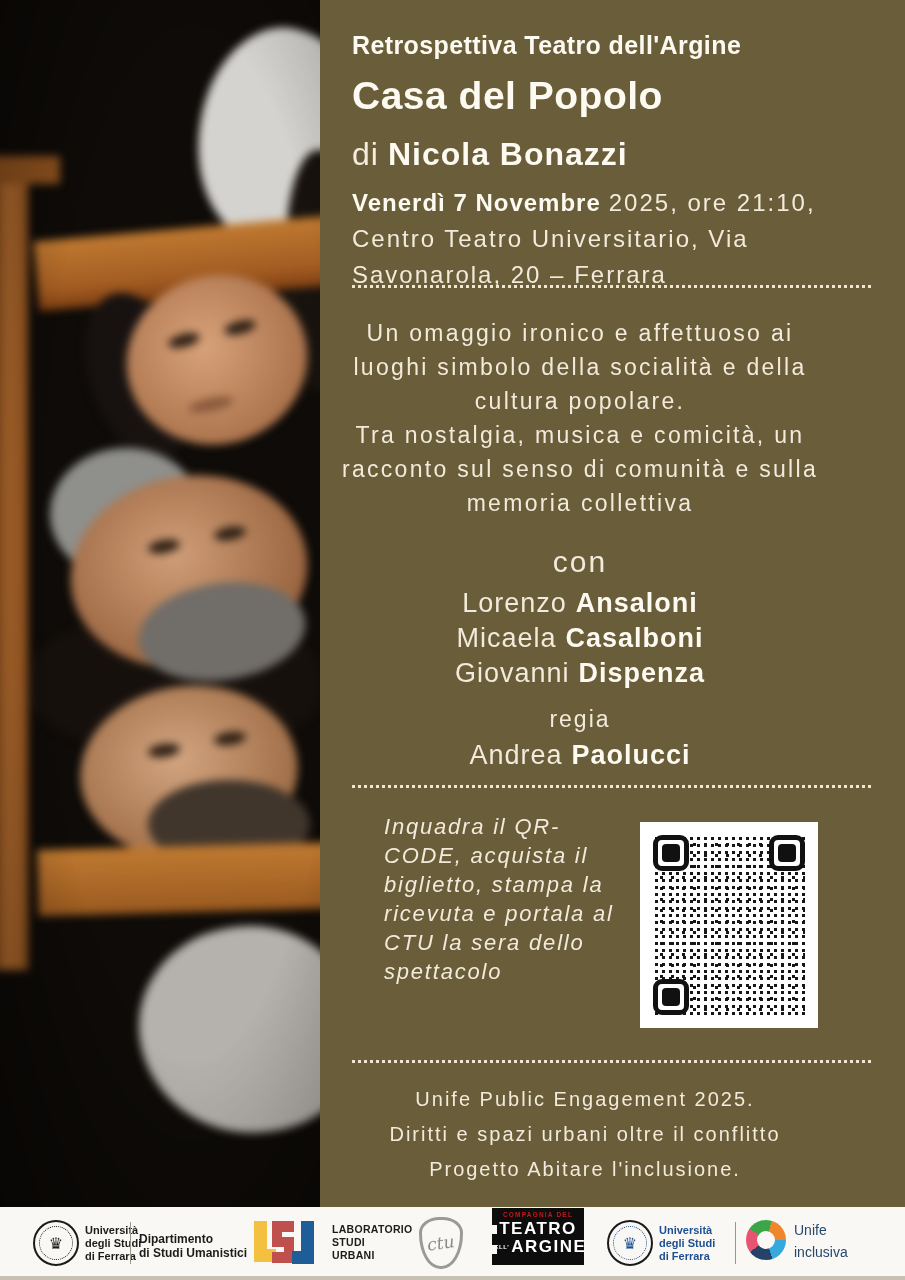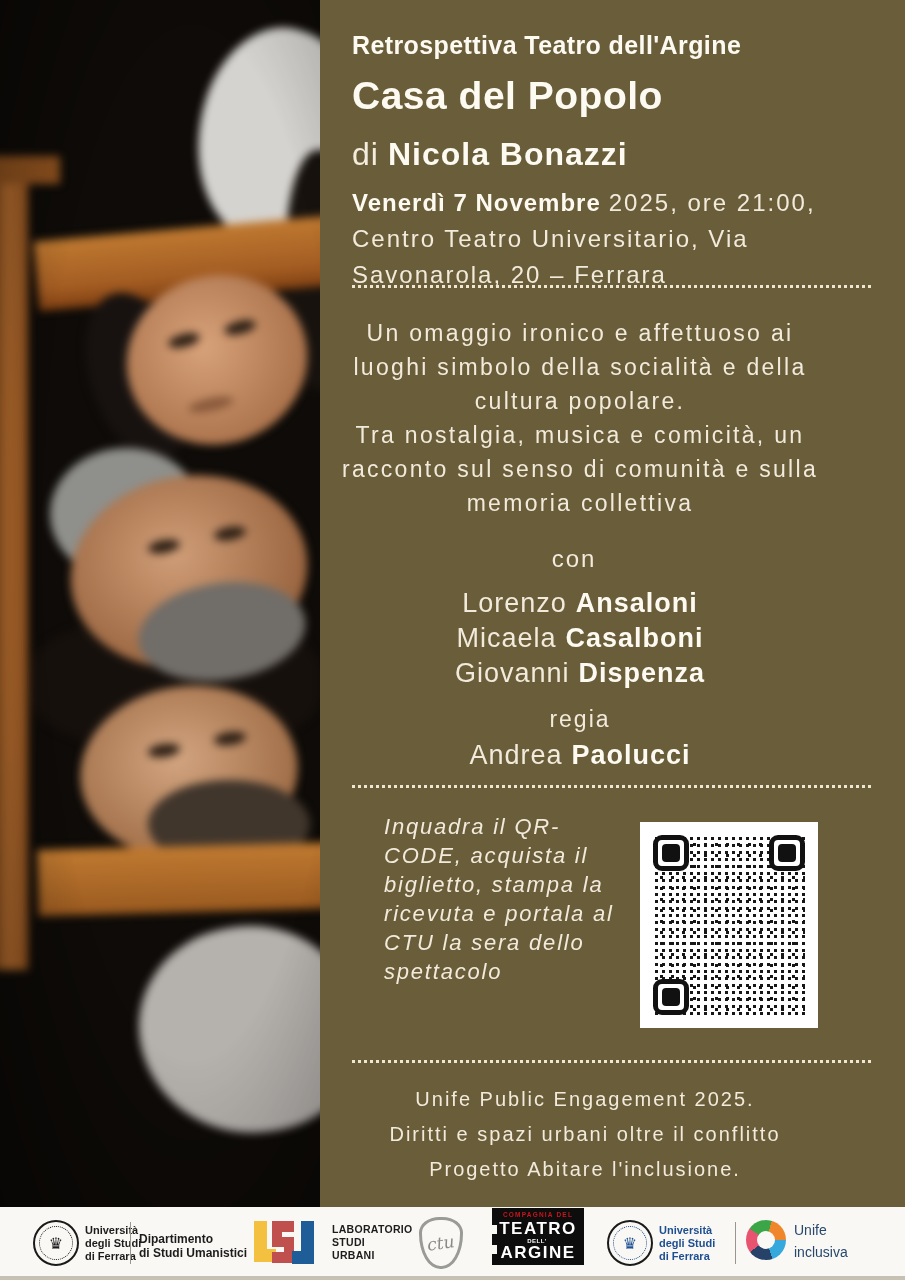--- a/index.html
+++ b/index.html
@@ -50,21 +50,21 @@
   .author b{margin-left:9px;color:#fdfaf1;}
   .date-block{left:32px;top:185px;font-size:24px;line-height:36px;letter-spacing:2px;}
   .date-block b{letter-spacing:1px;color:#fdfaf1;}
   .date-block .rest{margin-left:8px;}
   .dotline{height:3px;width:521px;left:32px;
      background-image:repeating-linear-gradient(90deg,#efe7d2 0 3px,transparent 3px 6px);}
   .d1{top:285px;} .d2{top:785px;} .d3{top:1060px;}
   .description{left:10px;top:316px;width:500px;text-align:center;font-size:23px;line-height:34px;
      letter-spacing:2.3px;margin:0;}
   .description p{margin:0;}
-  .con-label{left:4px;top:545px;width:500px;text-align:center;font-size:24px;letter-spacing:2px;}
+  .con-label{left:10px;top:545px;width:500px;text-align:center;font-size:30px;letter-spacing:2px;}
   .cast{left:10px;top:586px;width:500px;text-align:center;font-size:27px;line-height:35px;letter-spacing:1px;}
   .cast b, .director b{margin-left:9px;color:#fdfaf1;}
   .regia-label{left:10px;top:706px;width:500px;text-align:center;font-size:23px;letter-spacing:2px;}
   .director{left:10px;top:740px;width:500px;text-align:center;font-size:27px;letter-spacing:1px;}
   .qr-text{left:64px;top:812px;width:238px;font-style:italic;font-size:22px;line-height:29px;letter-spacing:1.8px;}
   .qr-box{left:320px;top:822px;width:178px;height:206px;background:#fff;}
   .qr-inner{position:absolute;inset:13px;
      background-image:radial-gradient(#161616 1.6px,transparent 1.9px),
                       radial-gradient(#161616 1.6px,transparent 1.9px);
      background-size:7px 7px,11px 11px;background-position:0 0,3px 4px;}
@@ -87,21 +87,21 @@
   .g-dept{left:139px;top:25px;font-size:12px;font-weight:700;line-height:14px;}
   .g-lsu{left:251px;top:12px;}
   .lsu-txt{position:absolute;left:81px;top:4px;font-size:10.5px;font-weight:700;line-height:13px;letter-spacing:.3px;}
   .g-ctu{left:419px;top:10px;}
   .ctu-shield{width:44px;height:52px;border:3px solid #9a9a96;box-sizing:border-box;
      border-radius:46% 46% 48% 48% / 30% 30% 68% 68%;display:flex;align-items:center;justify-content:center;}
   .ctu-shield span{font-family:"DejaVu Serif",serif;font-style:italic;font-size:17px;color:#8a8a86;transform:rotate(-8deg);}
   .g-teatro{left:492px;top:1px;width:92px;height:57px;background:#0d0d0d;overflow:hidden;}
   .t-top{color:#c8161d;font-size:6.5px;font-weight:700;letter-spacing:1.2px;text-align:center;padding-top:3px;}
   .t-main{color:#fff;font-weight:800;font-size:17px;letter-spacing:1.5px;text-align:center;line-height:18px;margin-top:2px;}
-  .t-row{display:flex;align-items:center;justify-content:center;color:#fff;flex-direction:column;}
+  .t-row{display:flex;align-items:center;justify-content:center;color:#fff;}
   .t-mid{font-size:6px;font-weight:700;margin-right:2px;letter-spacing:.5px;}
   .t-bot{font-weight:800;font-size:17px;letter-spacing:1.5px;line-height:18px;}
   .notch{position:absolute;left:0;width:5px;height:9px;background:#faf8f4;}
   .n1{top:17px;} .n2{top:37px;}
   .g-unife2{left:607px;top:13px;color:#1d4f91;}
   .g-unife2 .org-txt{color:#1d4f91;}
   .g-incl{left:746px;top:13px;}
   .incl-icon{width:40px;height:40px;border-radius:50%;position:relative;
      background:conic-gradient(from -55deg,#3aa648 0 72deg,#f0862b 72deg 144deg,#35a8dc 144deg 216deg,#274268 216deg 288deg,#e8536f 288deg 360deg);}
   .incl-icon::after{content:"";position:absolute;inset:11px;background:#faf8f4;border-radius:50%;}
@@ -140,21 +140,21 @@
   </div>
 
   <div class="right">
     <div class="series-title">Retrospettiva Teatro dell'Argine</div>
     <div class="show-title">Casa del Popolo</div>
     <div class="author">
       <span>di</span><b>Nicola Bonazzi</b>
     </div>
     <div class="date-block">
       <div>
-        <b>Venerdì 7 Novembre</b><span class="rest">2025, ore 21:00,</span>
+        <b>Venerdì 7 Novembre</b><span class="rest">2025, ore 21:10,</span>
       </div>
       <div>Centro Teatro Universitario, Via</div>
       <div>Savonarola, 20 – Ferrara</div>
     </div>
     <div class="dotline d1"></div>
 
     <div class="description">
       <p>Un omaggio ironico e affettuoso ai luoghi simbolo della socialità e della cultura popolare.</p>
       <p>Tra nostalgia, musica e comicità, un racconto sul senso di comunità e sulla memoria collettiva</p>
     </div>

